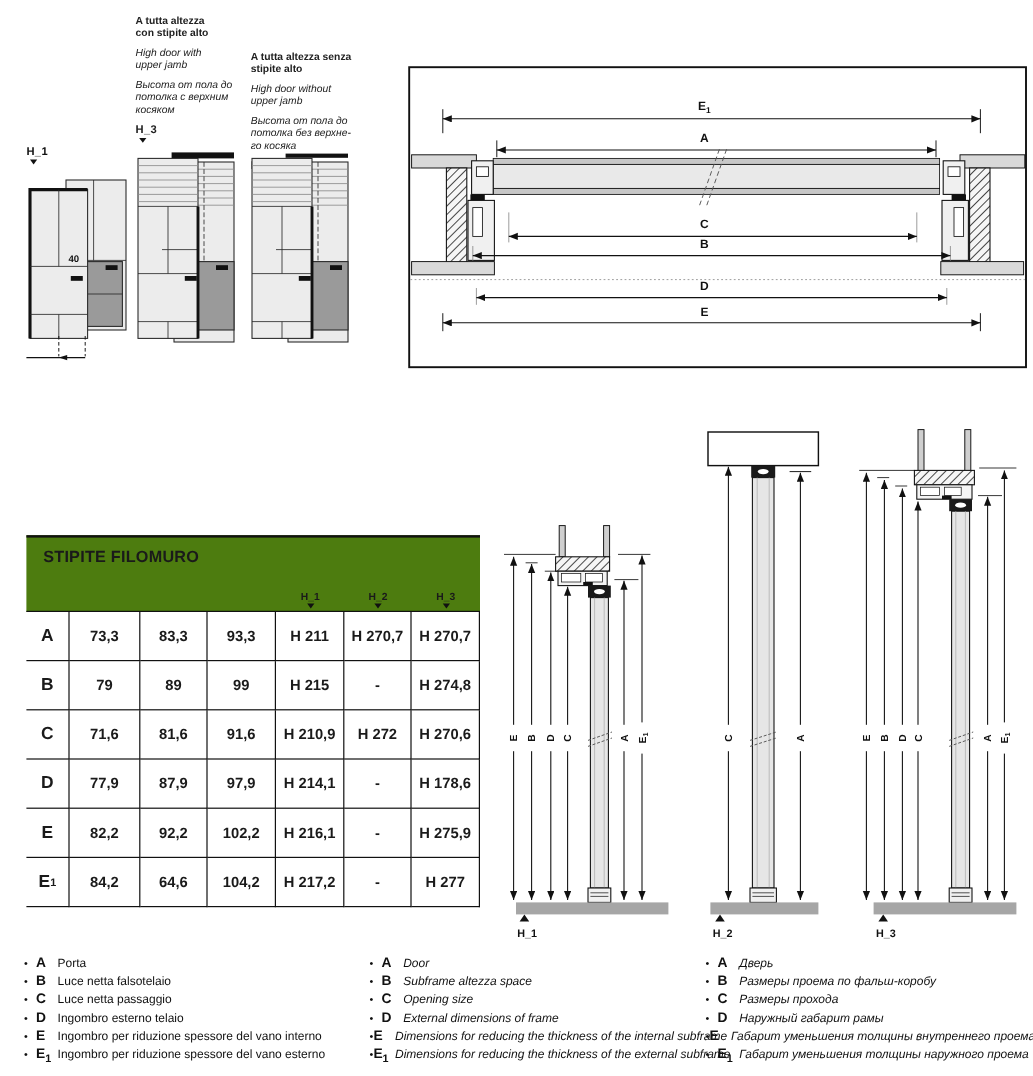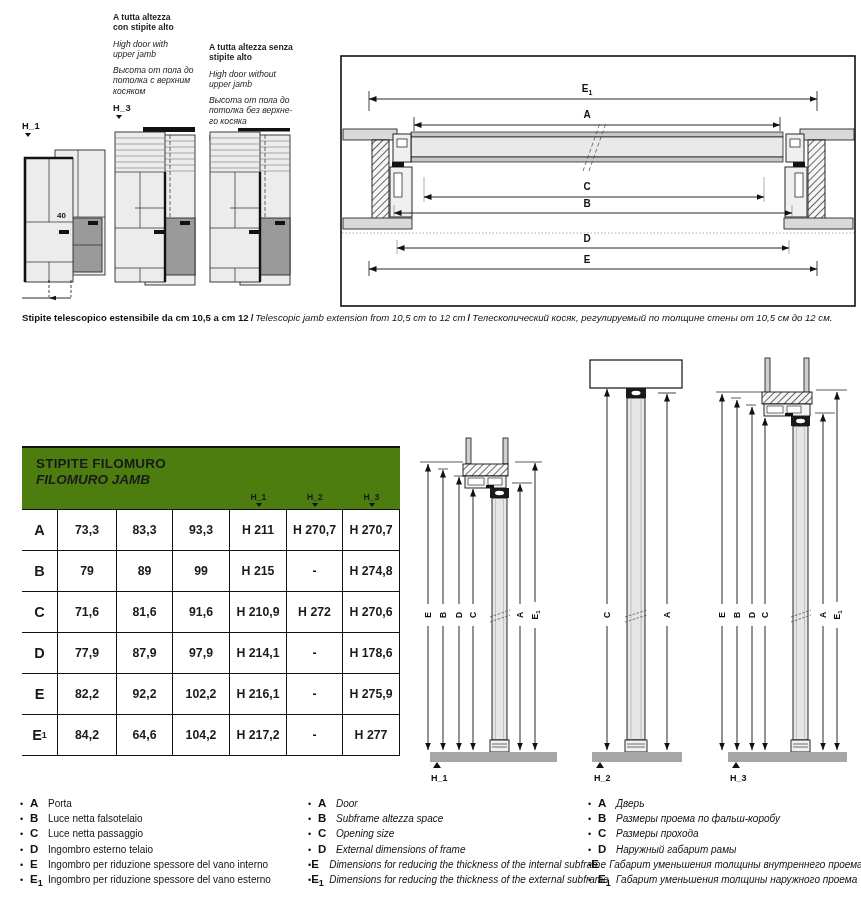--- a/index.html
+++ b/index.html
@@ -238,28 +238,24 @@
     <line x1="449" y1="185" x2="449" y2="199" stroke="#777" stroke-width="0.6"></line>
     <line x1="57" y1="193" x2="449" y2="193" stroke="#111" stroke-width="0.9" marker-start="url(#ahB)" marker-end="url(#ahB)"></line>
     <text x="247" y="187" font-size="10" text-anchor="middle">D</text>
 
     <line x1="29" y1="206" x2="29" y2="221" stroke="#111" stroke-width="0.8"></line>
     <line x1="477" y1="206" x2="477" y2="221" stroke="#111" stroke-width="0.8"></line>
     <line x1="29" y1="214" x2="477" y2="214" stroke="#111" stroke-width="0.9" marker-start="url(#ahB)" marker-end="url(#ahB)"></line>
     <text x="247" y="208" font-size="10" text-anchor="middle">E</text>
   </svg>
 
-  <div class="caption">
-    <span class="b">Stipite telescopico estensibile da cm 10,5 a cm 12</span><span class="sep">/</span><span class="i">Telescopic jamb extension from 10,5 cm to 12 cm</span><span class="sep">/</span><span class="i">Телескопический косяк, регулируемый по толщине стены от 10,5 см до 12 см.</span>
-  </div>
 
   <div class="dims-table">
     <div class="thead">
       <div class="t1">STIPITE FILOMURO</div>
-      <div class="t2">FILOMURO JAMB</div>
       <div class="colref" style="left:208px; width:57px;">
           <span>H_1</span>
           <div class="tri"></div>
         </div>
       <div class="colref" style="left:265px; width:56px;">
           <span>H_2</span>
           <div class="tri"></div>
         </div>
       <div class="colref" style="left:321px; width:57px;">
           <span>H_3</span>

